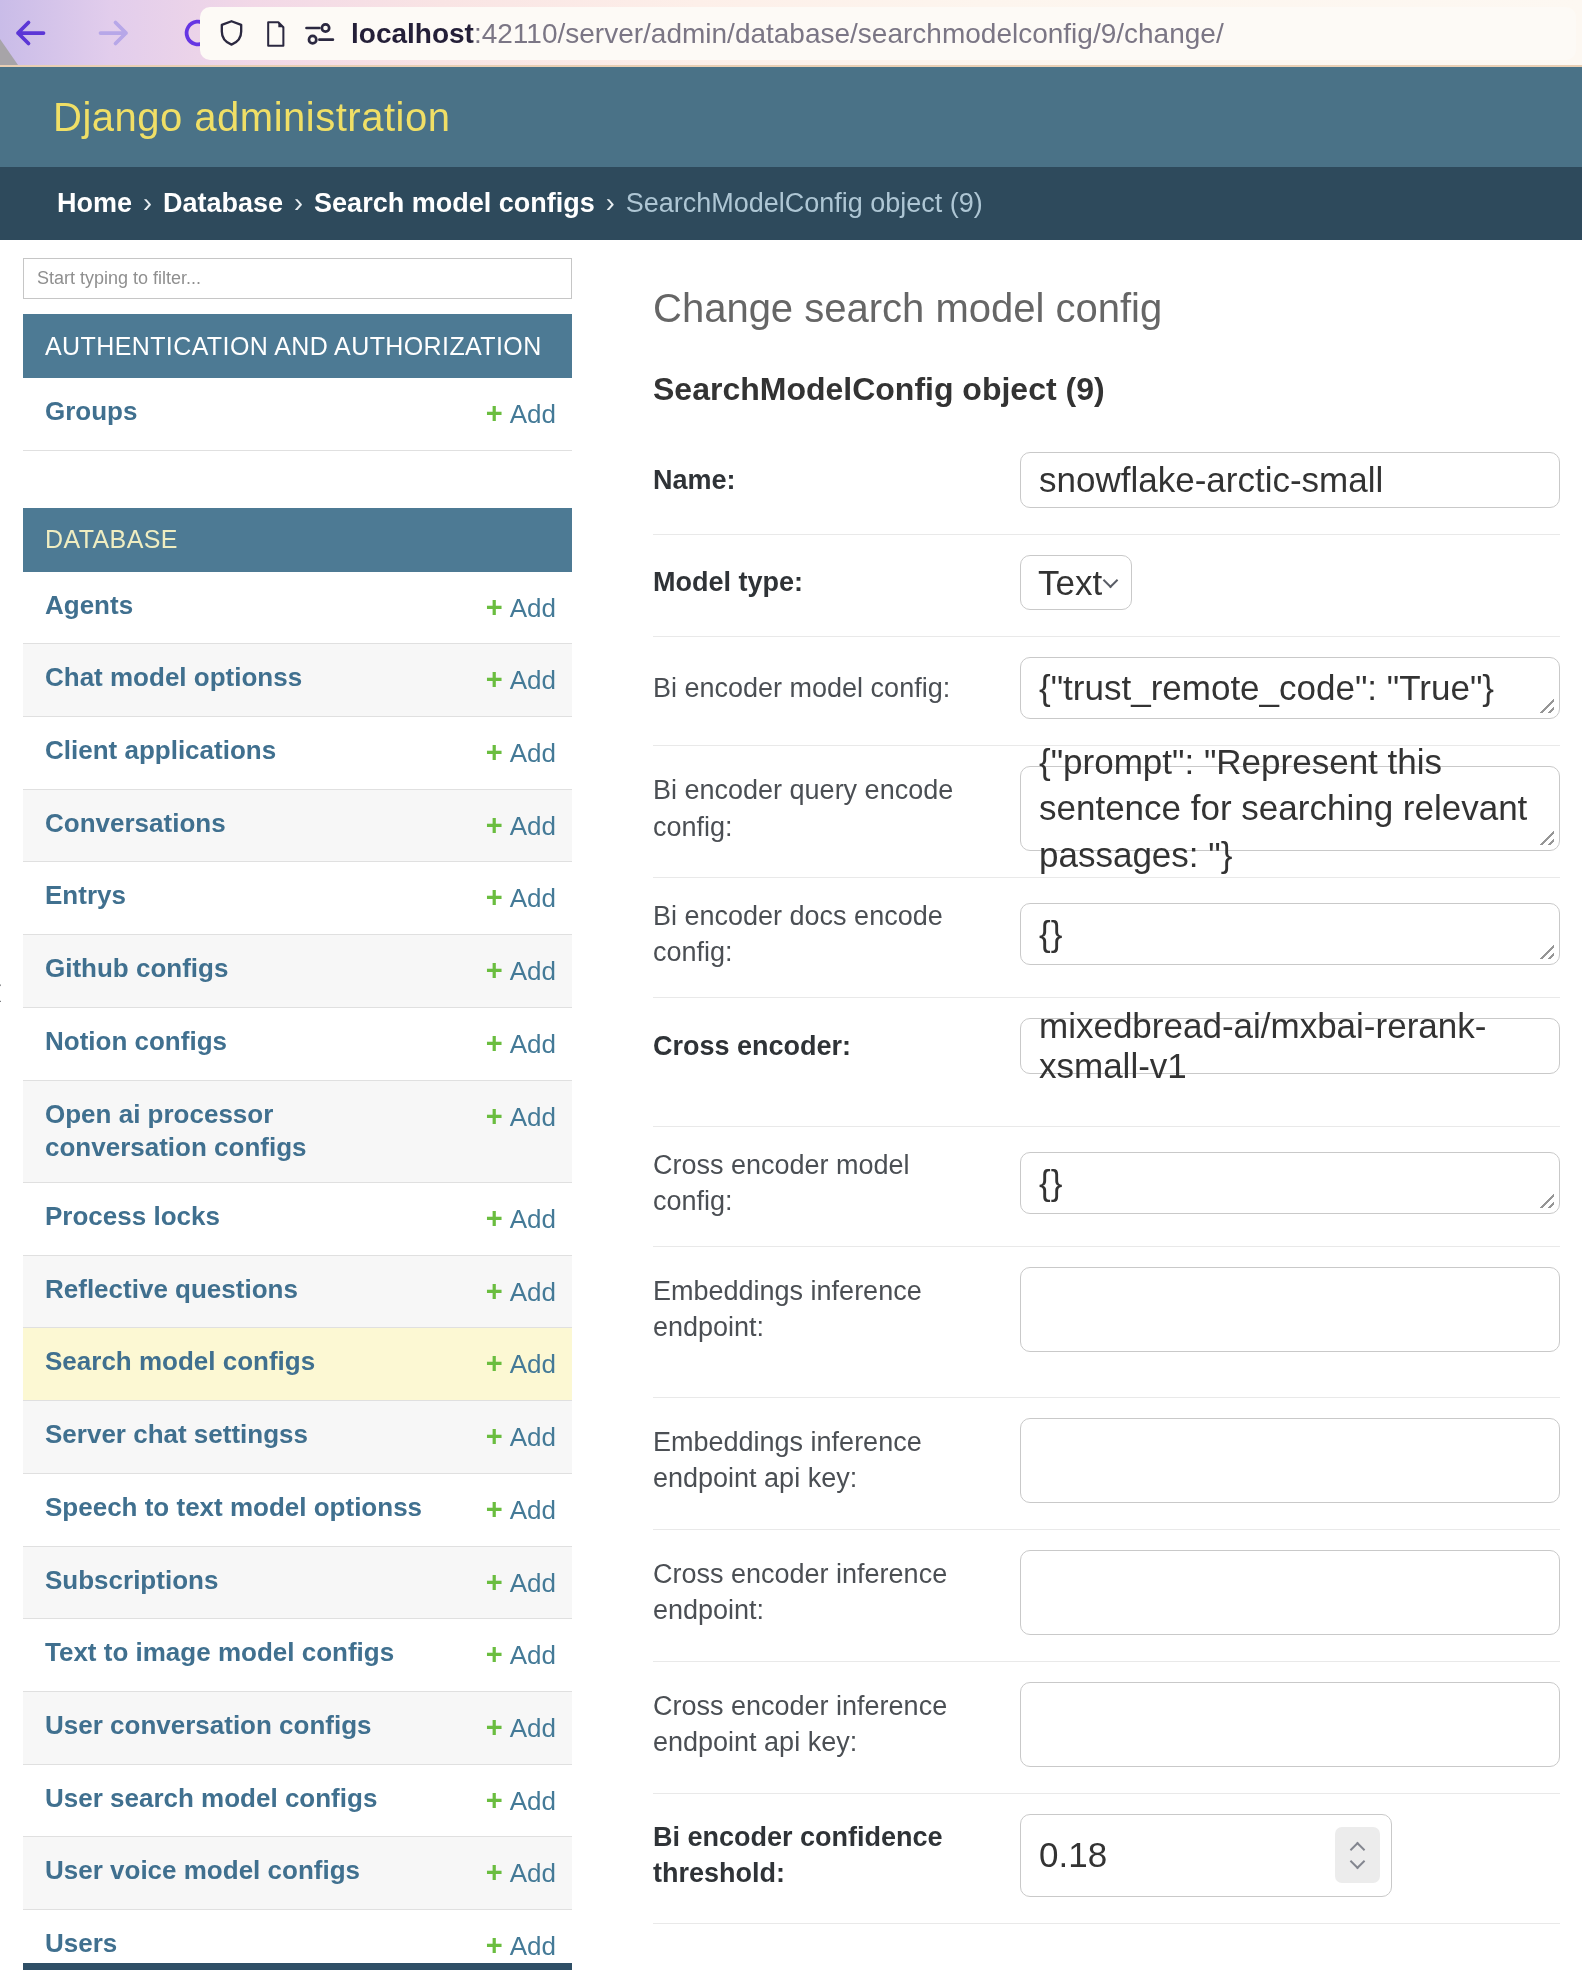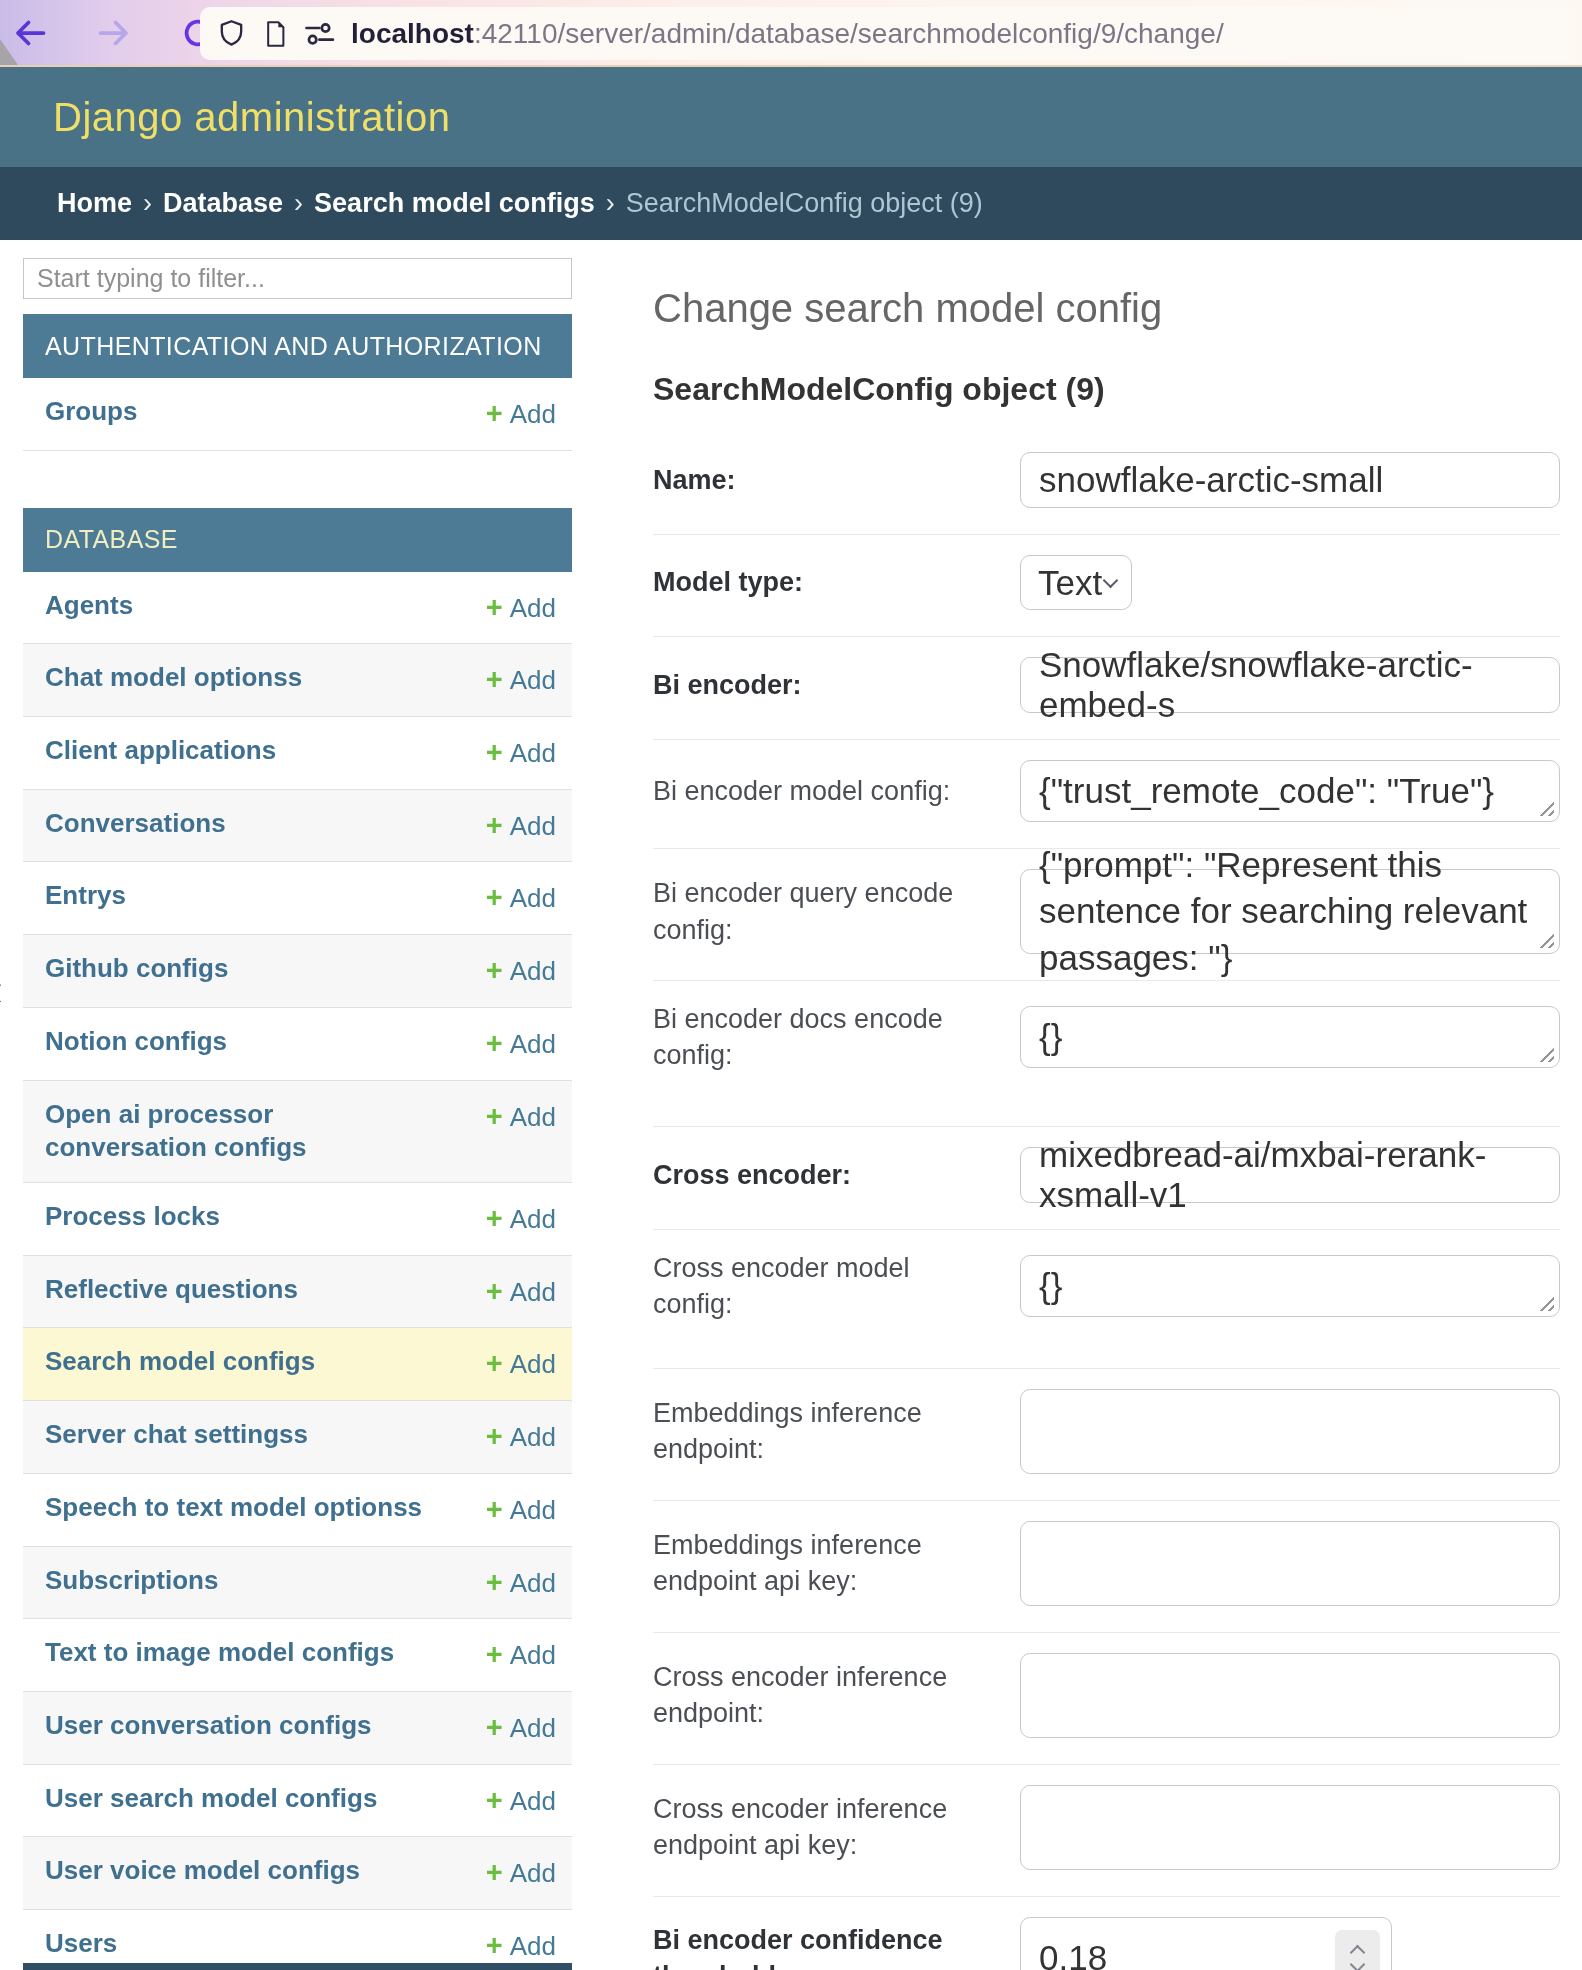--- a/index.html
+++ b/index.html
@@ -29,21 +29,21 @@
   .breadcrumbs { height:73px; background:#2e4a5c; display:flex; align-items:center;
     padding-left:57px; font-size:27px; gap:11px; white-space:nowrap; }
   .breadcrumbs a { color:#fff; font-weight:600; text-decoration:none; cursor:pointer; }
   .crumb-sep { color:#e8eef2; font-weight:400; }
   .crumb-current { color:#aec6d4; font-weight:400; }
 
   
   .layout { display:flex; height:1730px; }
   .sidebar { width:549px; margin-left:23px; flex:0 0 auto; position:relative; height:100%; }
   .filter-input { margin-top:18px; width:100%; height:41px; border:1px solid #c6c6c6; background:#fff;
-    font-size:25px; color:#333; padding:0 13px; font-family:inherit; }
+    font-size:18px; color:#333; padding:0 13px; font-family:inherit; }
   .filter-input::placeholder { color:#8f8f8f; }
   .module { }
   .module + .module { margin-top:57px; }
   .module-header { background:#4d7a94; color:#fff; font-size:25px; font-weight:500;
     letter-spacing:.4px; padding:0 22px; height:64px; display:flex; align-items:center; margin-top:15px; }
   .module:nth-child(2) .module-header { color:#efedc1; }
   .rows { border-bottom:1px solid #e0e0e0; }
   .sidebar-row { display:flex; justify-content:space-between; align-items:flex-start;
     padding:17px 16px 17px 22px; border-top:1px solid #e0e0e0; background:#fff;
     font-size:26px; line-height:1.3; cursor:pointer; }
@@ -253,28 +253,20 @@
         <div class="frow">
           <div class="flabel required">Model type:</div>
           <div class="fctl-wrap">
             <div class="ctl ctl-select">
               <span>Text</span>
               <span class="chx down"></span>
             </div>
           </div>
         </div>
         <div class="frow">
-          <div class="flabel required">Bi encoder:</div>
-          <div class="fctl-wrap">
-            <div class="ctl ctl-text">
-              <span>Snowflake/snowflake-arctic-embed-s</span>
-            </div>
-          </div>
-        </div>
-        <div class="frow">
           <div class="flabel">Bi encoder model config:</div>
           <div class="fctl-wrap">
             <div class="ctl ctl-ta r1">
               <span>{"trust_remote_code": "True"}</span>
               <span class="rz"></span>
             </div>
           </div>
         </div>
         <div class="frow">
           <div class="flabel">Bi encoder query encode config:</div>

